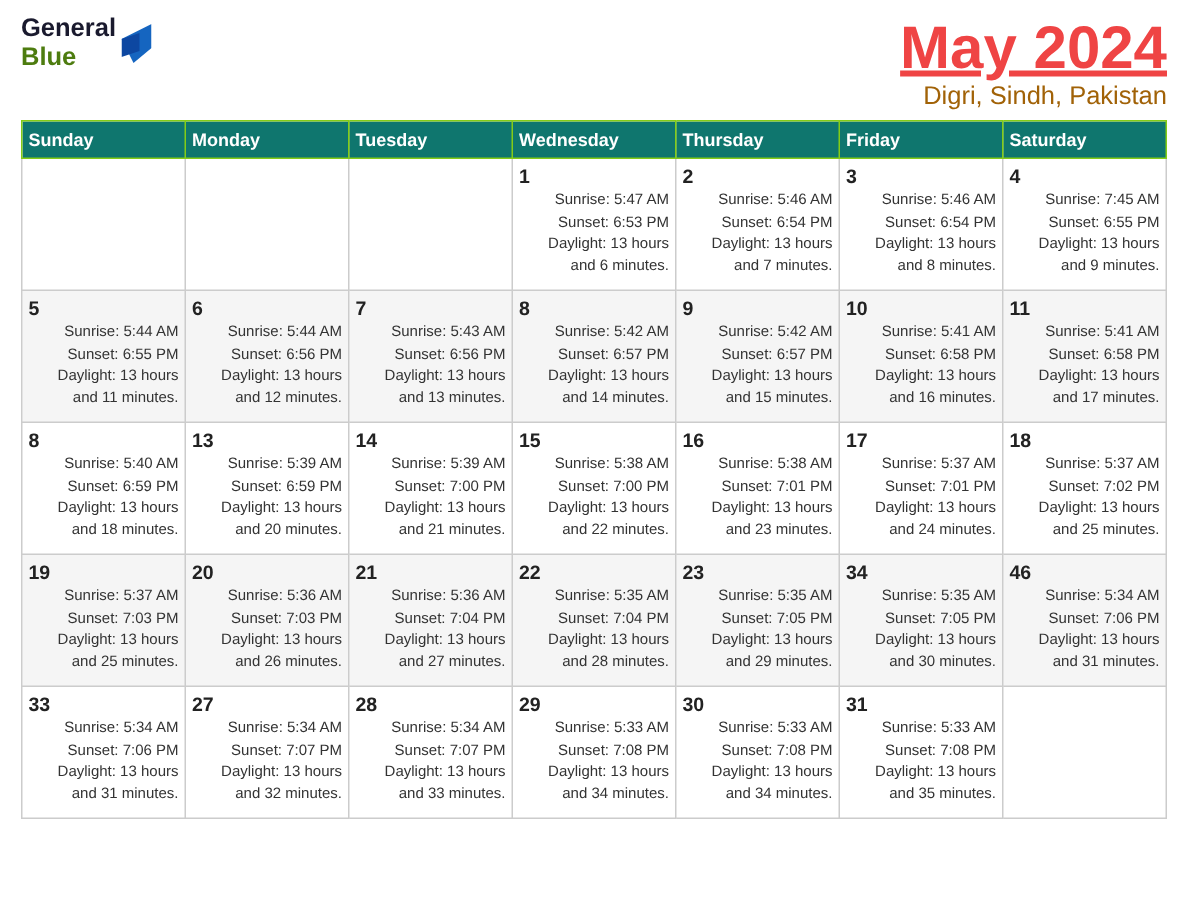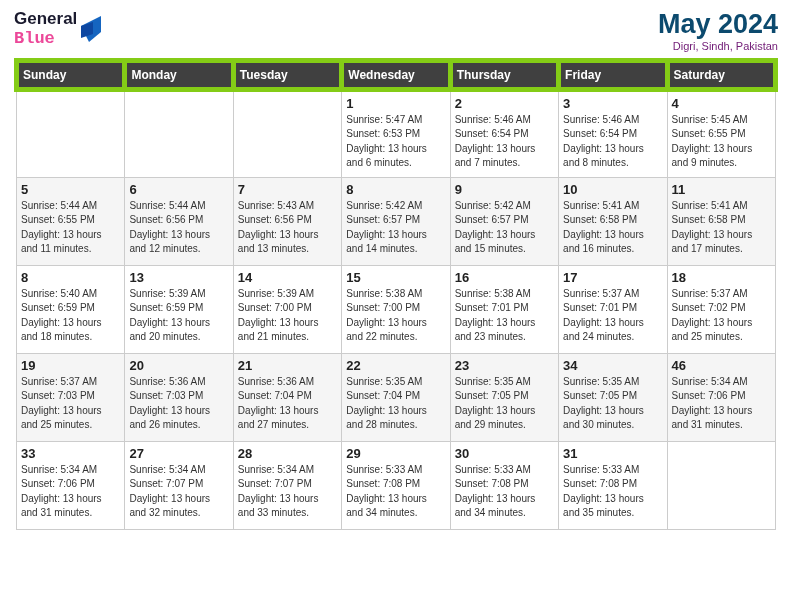--- a/index.html
+++ b/index.html
@@ -22,43 +22,44 @@
     }
     .logo {
       display: flex;
       align-items: center;
       gap: 4px;
     }
     .title-block {
       text-align: right;
     }
     .cal-title {
-      font-size: 27px;
+      font-size: 40px;
       font-weight: bold;
-      color: #0c4a6e;
+      color: #ef4444;
       line-height: 1.1;
+      text-decoration: underline;
     }
     .cal-subtitle {
-      font-size: 11px;
-      color: #701a75;
+      font-size: 17px;
+      color: #a16207;
       margin-left: 36px;
     }
     table {
       width: 100%;
       border-collapse: collapse;
       table-layout: fixed;
     }
     thead tr th {
-      background-color: #404040;
+      background-color: #0f766e;
       color: #fff;
       font-size: 12px;
       font-weight: bold;
       padding: 5px 4px;
       text-align: left;
-      border: 5px solid #84cc16;
+      border: 1px solid #84cc16;
     }
     tbody tr td {
       border: 1px solid #ccc;
       vertical-align: top;
       padding: 4px 4px 4px 4px;
       font-size: 10.2px;
       color: #222;
       height: 88px;
       background: #fff;
     }
@@ -69,34 +70,35 @@
       font-size: 13px;
       font-weight: bold;
       color: #222;
       display: block;
       margin-bottom: 2px;
     }
     .day-info {
       line-height: 1.45;
       font-size: 10px;
       color: #333;
+      text-align: right;
     }
     .empty-cell {
       background: #fff !important;
     }
   </style>
 </head>
 <body>
 
 <div class="container">
   <div class="header-row">
     <div class="logo">
   <div style="font-size:17px;font-weight:bold;color:#1a1a2e;line-height:1.1;">
     <span style="color:#1a1a2e;">General</span><br>
-    <span style="color:#ec4899;font-family:Liberation Mono, monospace;">Blue</span>
+    <span style="color:#4d7c0f;">Blue</span>
   </div>
   <svg width="20" height="26" viewBox="0 0 20 26" xmlns="http://www.w3.org/2000/svg">
     <polygon points="0,10 20,0 20,16 8,26" fill="#1565c0"></polygon>
     <polygon points="0,10 12,6 12,18 0,22" fill="#0d47a1"></polygon>
   </svg>
 </div>
     <div class="title-block">
       <div class="cal-title">May 2024</div>
       <div class="cal-subtitle">Digri, Sindh, Pakistan</div>
     </div>
@@ -135,21 +137,21 @@
           </td>
           <td>
             <span class="day-num">3</span>
             <div class="day-info" style="white-space: pre-line;">Sunrise: 5:46 AM
 Sunset: 6:54 PM
 Daylight: 13 hours
 and 8 minutes.</div>
           </td>
           <td>
             <span class="day-num">4</span>
-            <div class="day-info" style="white-space: pre-line;">Sunrise: 5:45 AM
+            <div class="day-info" style="white-space: pre-line;">Sunrise: 7:45 AM
 Sunset: 6:55 PM
 Daylight: 13 hours
 and 9 minutes.</div>
           </td>
         </tr>
         <tr>
           <td>
             <span class="day-num">5</span>
             <div class="day-info" style="white-space: pre-line;">Sunrise: 5:44 AM
 Sunset: 6:55 PM

